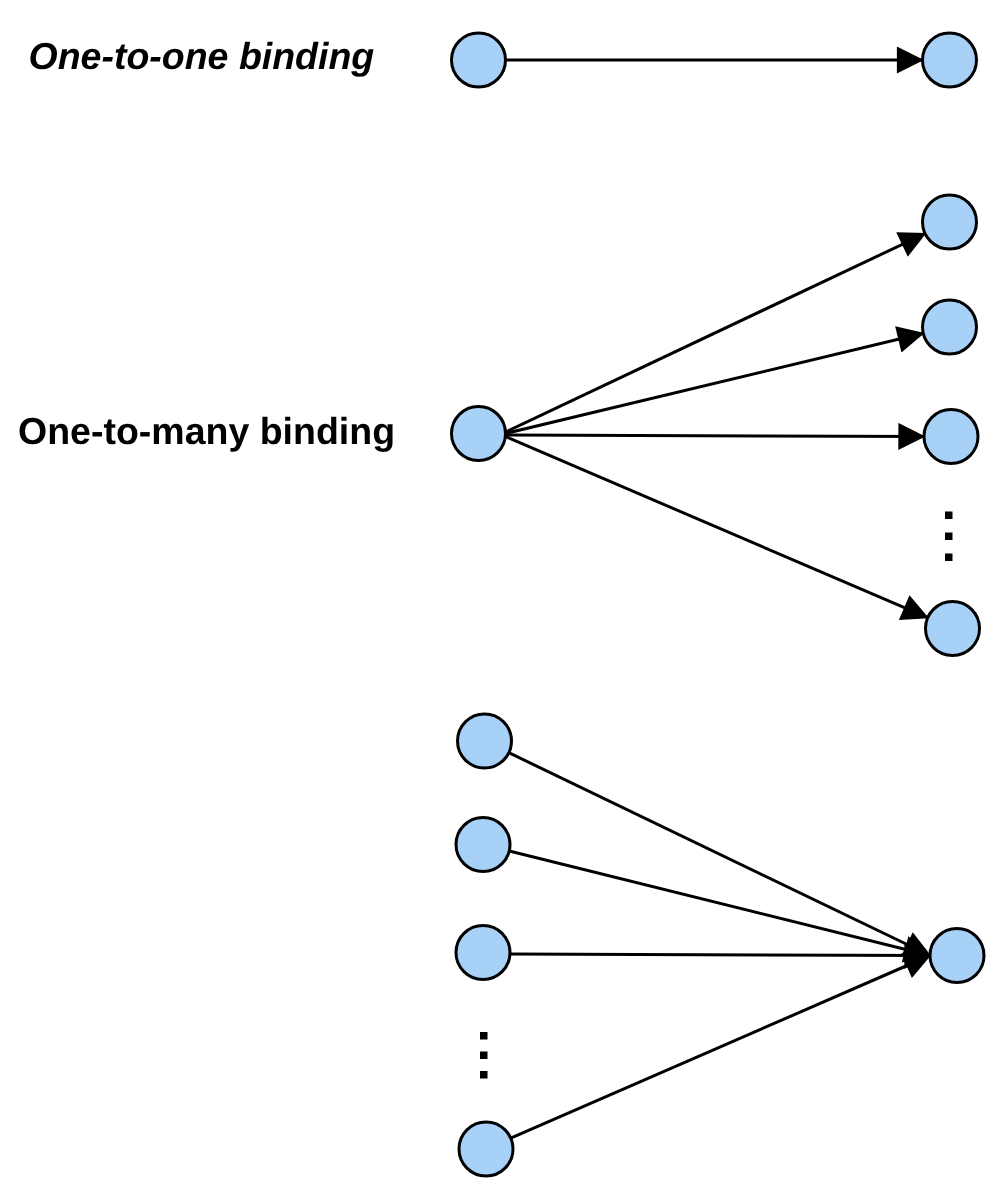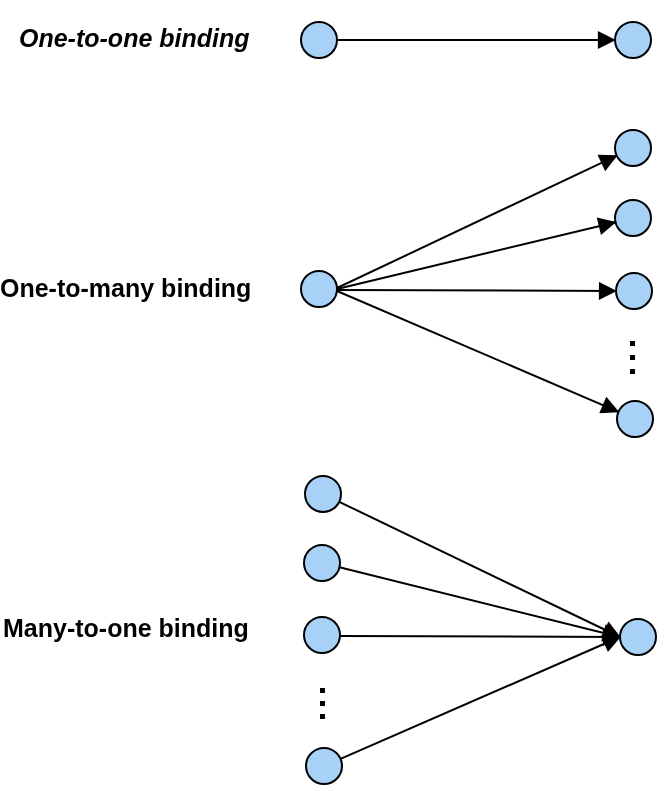--- a/index.html
+++ b/index.html
@@ -18,21 +18,21 @@
   .section-label {
     position: absolute;
     font-family: "Liberation Sans", sans-serif;
     font-weight: bold;
     font-size: 25px;
     line-height: 29px;
     color: #000000;
     white-space: nowrap;
   }
   .label-one-to-one  { left: 19px; top: 24px; font-style: italic;  }
-  .label-one-to-many { left: 0;  top: 274px; }
+  .label-one-to-many { left: 12px;  top: 274px; }
   .label-many-to-one { left: 3px;  top: 614px; }
 
   svg.diagram {
     position: absolute;
     left: 0;
     top: 0;
   }
   .node {
     stroke: #000000;
     stroke-width: 2;
@@ -49,21 +49,20 @@
 </style>
 </head>
 <body>
 
 <div class="stage">
 
   <div class="section-label label-one-to-one">One-to-one binding</div>
 
   <div class="section-label label-one-to-many">One-to-many binding</div>
 
-  <div class="section-label label-many-to-one">Many-to-one binding</div>
 
   <svg class="diagram" width="671" height="791" viewBox="0 0 671 791">
     <defs>
       <marker id="arrow" viewBox="0 0 10 10" refX="9.5" refY="5" markerWidth="11" markerHeight="9" orient="auto">
         <path d="M 0 0 L 10 5 L 0 10 z" fill="#000000"></path>
       </marker>
     </defs>
 
     <g>
       <line class="edge" x1="337" y1="40" x2="615" y2="40" marker-end="url(#arrow)"></line>

